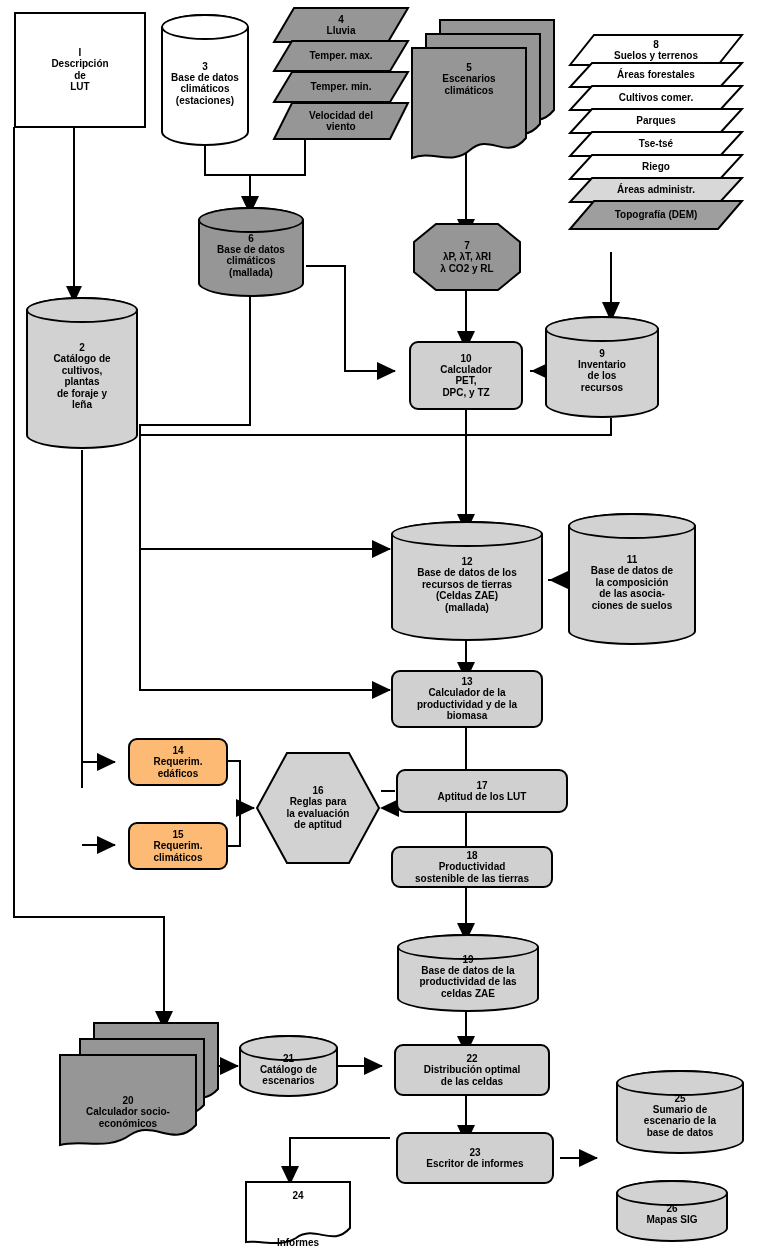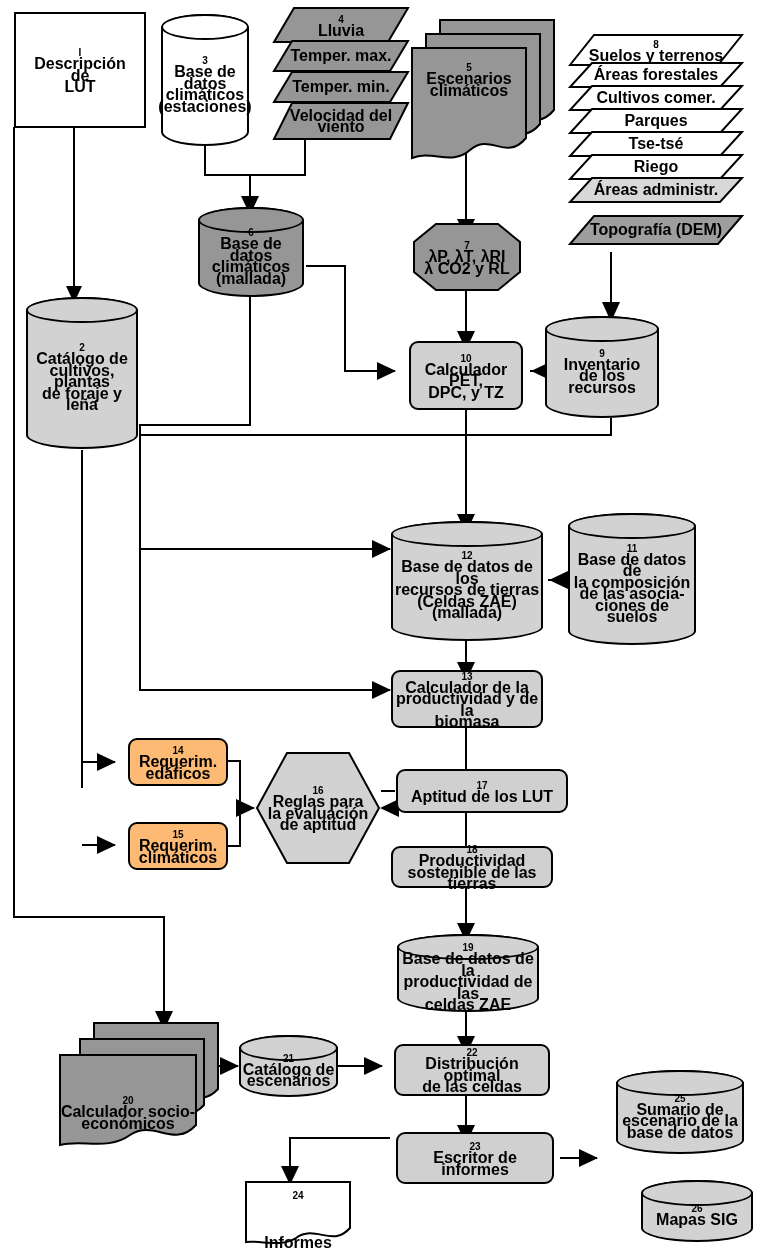--- a/index.html
+++ b/index.html
@@ -2,21 +2,21 @@
 <html><head>
 <meta charset="utf-8">
 <style>
   html,body{margin:0;padding:0;background:#fff;}
   body{font-family:"Liberation Sans",sans-serif;}
   #stage{position:relative;width:759px;height:1249px;background:#ffffff;overflow:hidden;}
   .node{position:absolute;box-sizing:border-box;display:flex;flex-direction:column;
         align-items:center;justify-content:center;text-align:center;color:#000;
         font-weight:bold;font-size:10px;line-height:11.5px;}
   .num{font-weight:bold;font-size:10px;line-height:11px;}
-  .lbl{font-weight:bold;font-size:16px;line-height:11.5px;white-space:pre-line;}
+  .lbl{font-weight:bold;font-size:10px;line-height:11.5px;white-space:pre-line;}
 
   
   .rect{border:2px solid #000;background:#fff;}
 
   
   .proc{border:2px solid #000;border-radius:9px;background:#d0d0d0;}
   .proc.dark{background:#fdba74;}
 
   
   .cyl{border:2px solid #000;border-radius:50%/14px;background:#d2d2d2;}
@@ -314,21 +314,21 @@
       </div>
   </div>
   <div class="para" style="left:568px;top:176px;width:176px;height:28px;">
     <svg viewBox="0 0 176 28" preserveAspectRatio="none">
       <polygon points="24,2 174,2 152,26 2,26" fill="#d8d8d8" stroke="#000" stroke-width="2"></polygon>
     </svg>
     <div class="ptxt">
         <div class="lbl">Áreas administr.</div>
       </div>
   </div>
-  <div class="para" style="left:568px;top:214px;width:176px;height:32px;">
+  <div class="para" style="left:568px;top:199px;width:176px;height:32px;">
     <svg viewBox="0 0 176 32" preserveAspectRatio="none">
       <polygon points="26,2 174,2 150,30 2,30" fill="#9e9e9e" stroke="#000" stroke-width="2"></polygon>
     </svg>
     <div class="ptxt">
         <div class="lbl">Topografía (DEM)</div>
       </div>
   </div>
 
   <div class="node cyl" style="left:545px;top:316px;width:114px;height:102px;">
     <div class="cap"></div>
@@ -475,21 +475,21 @@
   <div class="node cyl" style="left:616px;top:1070px;width:128px;height:84px;">
     <div class="cap"></div>
     <div class="inner">
       <div class="num">25</div>
       <div class="lbl">Sumario de
 escenario de la
 base de datos</div>
     </div>
   </div>
 
-  <div class="node cyl" style="left:641px;top:1180px;width:112px;height:62px;justify-content:center;">
+  <div class="node cyl" style="left:616px;top:1180px;width:112px;height:62px;justify-content:center;">
     <div class="cap"></div>
     <div class="inner">
       <div class="num">26</div>
       <div class="lbl">Mapas SIG</div>
     </div>
   </div>
 
 </div>
 
 </body></html>

